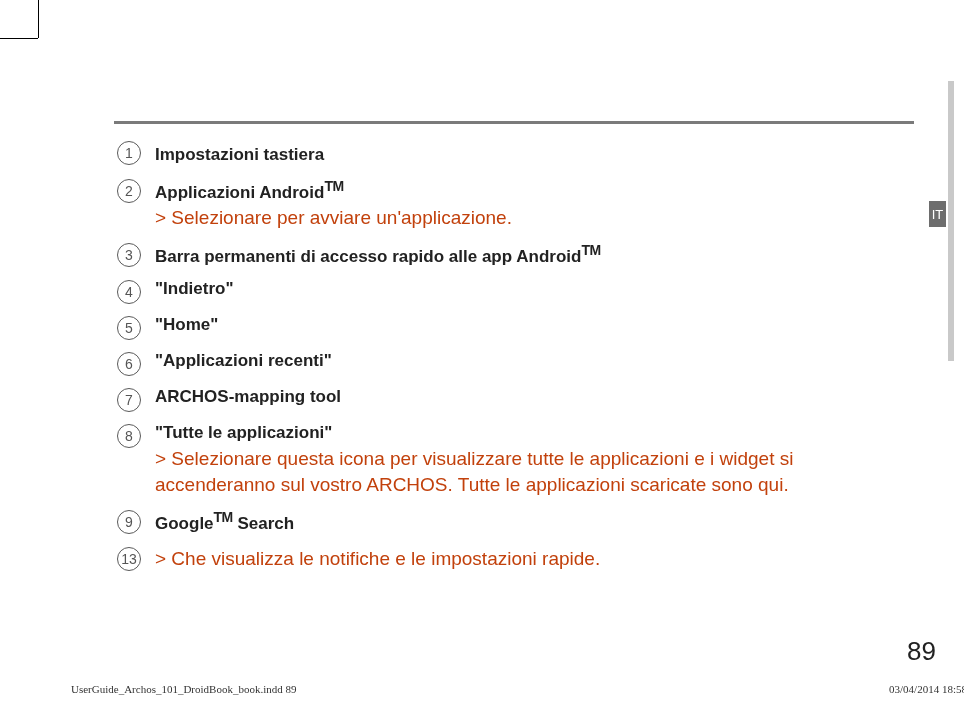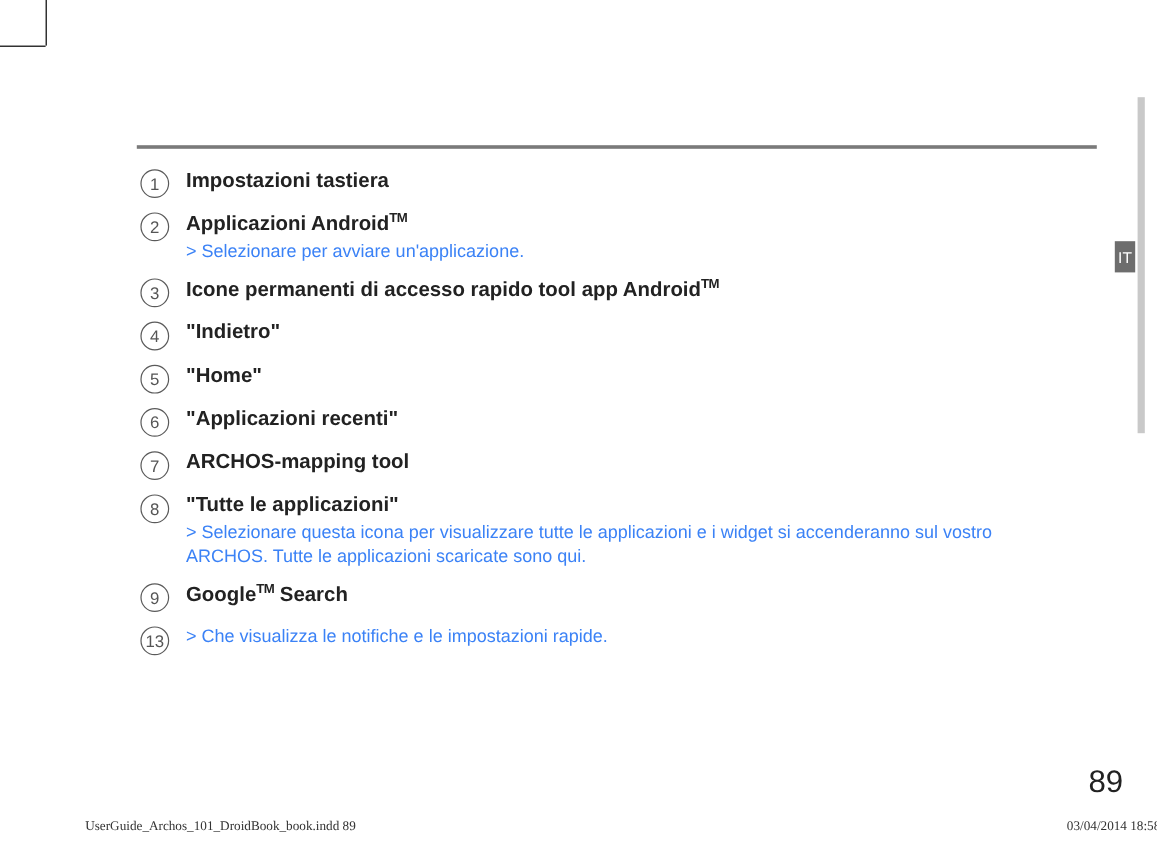--- a/index.html
+++ b/index.html
@@ -67,24 +67,24 @@
     margin-top: 2px;
   }
   .entry { flex: 1 1 auto; }
   .title {
     font-weight: 700;
     font-size: 17px;
     color: #222;
     line-height: 1.35;
     font-family: "Segoe UI Semibold", "Segoe UI", Arial, sans-serif;
   }
-  .tm { font-size: 11px; vertical-align: super; letter-spacing: -0.5px; }
+  .tm { font-size: 14px; vertical-align: super; letter-spacing: -0.5px; }
   .desc {
-    font-size: 15px;
-    color: #3b82f6;
+    font-size: 19px;
+    color: #c2410c;
     line-height: 1.35;
     margin-top: 1px;
   }
   .page-number {
     position: absolute;
     right: 18px; bottom: 32px;
     font-size: 26px;
     color: #222;
     margin-left: 46px;
   }
@@ -124,21 +124,21 @@
         <div class="badge">2</div>
         <div class="entry">
           <div class="title"><span>Applicazioni Android</span><span class="tm">TM</span><span></span></div>
           <div class="desc">&gt; Selezionare per avviare un'applicazione.</div>
         </div>
       </div>
 
       <div class="item">
         <div class="badge">3</div>
         <div class="entry">
-          <div class="title"><span>Icone permanenti di accesso rapido tool app Android</span><span class="tm">TM</span><span></span></div>
+          <div class="title"><span>Barra permanenti di accesso rapido alle app Android</span><span class="tm">TM</span><span></span></div>
         </div>
       </div>
 
       <div class="item">
         <div class="badge">4</div>
         <div class="entry">
           <div class="title"><span>"Indietro"</span></div>
         </div>
       </div>
 

